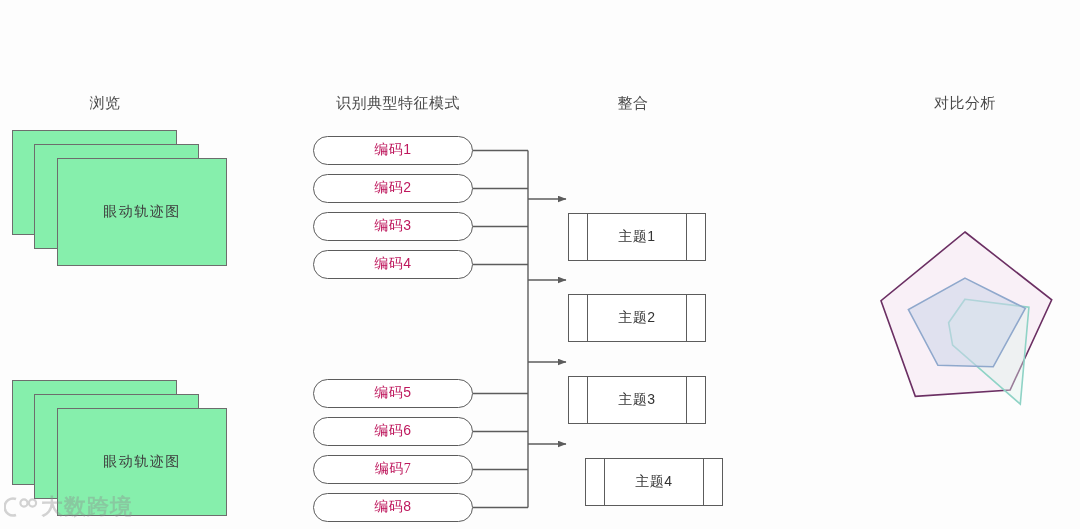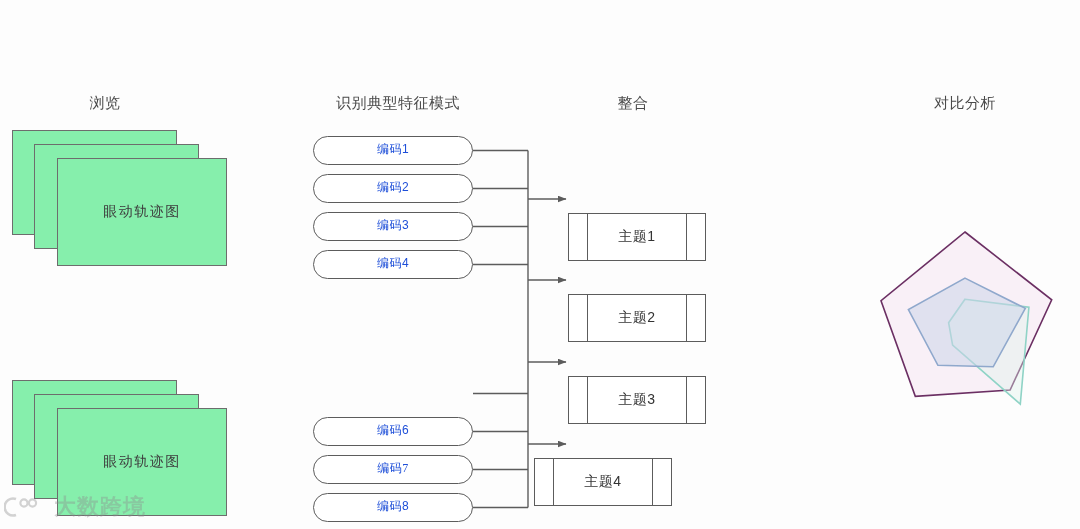--- a/index.html
+++ b/index.html
@@ -62,22 +62,22 @@
     height: 29px;
     border: 1.4px solid #5c5c5c;
     border-radius: 16px;
     background: #ffffff;
     box-sizing: border-box;
     display: flex;
     align-items: center;
     justify-content: center;
   }
   .pill-label {
-    font-size: 12px;
-    color: #1d4ed8;
+    font-size: 14px;
+    color: #be185d;
     letter-spacing: 0.5px;
     white-space: nowrap;
     position: relative;
     top: -1px;
   }
 
   
   .theme-box {
     position: absolute;
     width: 138px;
@@ -129,21 +129,21 @@
     height: 215px;
   }
 
   
   #watermark {
     position: absolute;
     left: 4px;
     top: 492px;
     display: flex;
     align-items: center;
-    gap: 16px;
+    gap: 3px;
     opacity: 0.38;
   }
   #watermark .wm-text {
     font-size: 22px;
     font-weight: bold;
     color: #8d8d8d;
     letter-spacing: 1px;
     white-space: nowrap;
   }
 </style>
@@ -204,40 +204,43 @@
   </div>
   <div class="pill" style="left:313px; top:174px;">
     <span class="pill-label">编码2</span>
   </div>
   <div class="pill" style="left:313px; top:212px;">
     <span class="pill-label">编码3</span>
   </div>
   <div class="pill" style="left:313px; top:250px;">
     <span class="pill-label">编码4</span>
   </div>
+  <div class="pill" style="left:313px; top:379px;">
+    <span class="pill-label">编码5</span>
+  </div>
   <div class="pill" style="left:313px; top:417px;">
     <span class="pill-label">编码6</span>
   </div>
   <div class="pill" style="left:313px; top:455px;font-family:Liberation Serif, serif;">
     <span class="pill-label">编码7</span>
   </div>
   <div class="pill" style="left:313px; top:493px;">
     <span class="pill-label">编码8</span>
   </div>
 
   <div class="theme-box" style="left:568px; top:175px;">
     <span class="theme-label">主题1</span>
   </div>
   <div class="theme-box" style="left:568px; top:256px;">
     <span class="theme-label">主题2</span>
   </div>
   <div class="theme-box" style="left:568px; top:338px;">
     <span class="theme-label">主题3</span>
   </div>
-  <div class="theme-box" style="left:534px; top:420px;text-align:center;">
+  <div class="theme-box" style="left:585px; top:420px;text-align:center;">
     <span class="theme-label">主题4</span>
   </div>
 
   <svg id="radar" viewBox="0 0 220 215" xmlns="http://www.w3.org/2000/svg">
     <g>
       <polygon points="110.0,7.0 196.7,74.8 155.1,165.1 60.3,171.3 26.0,75.7" stroke="#6b2f63" stroke-width="1.6" fill="#f4dff0" fill-opacity="0.45"></polygon>
       <polygon points="110.0,74.2 173.9,82.2 165.3,179.1 97.6,120.1 93.6,97.7" stroke="#8fd3c6" stroke-width="1.6" fill="#dff2ec" fill-opacity="0.4"></polygon>
       <polygon points="110.0,53.1 170.3,83.4 138.2,141.8 82.9,140.3 53.4,84.6" stroke="#8fa8cc" stroke-width="1.6" fill="#ccd6ea" fill-opacity="0.55"></polygon>
     </g>
   </svg>

